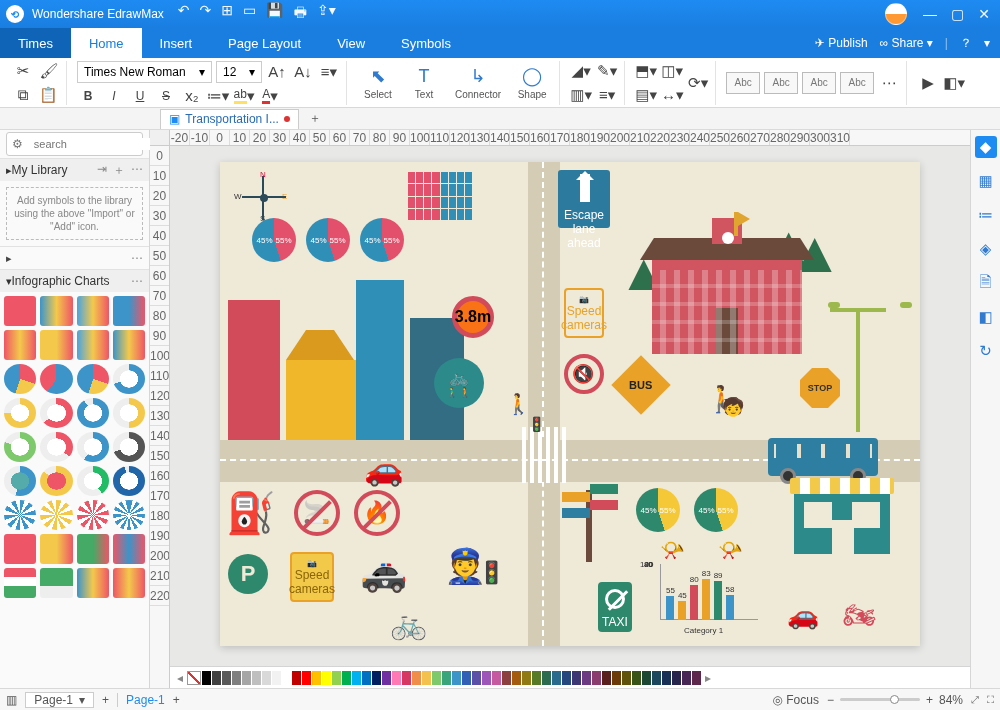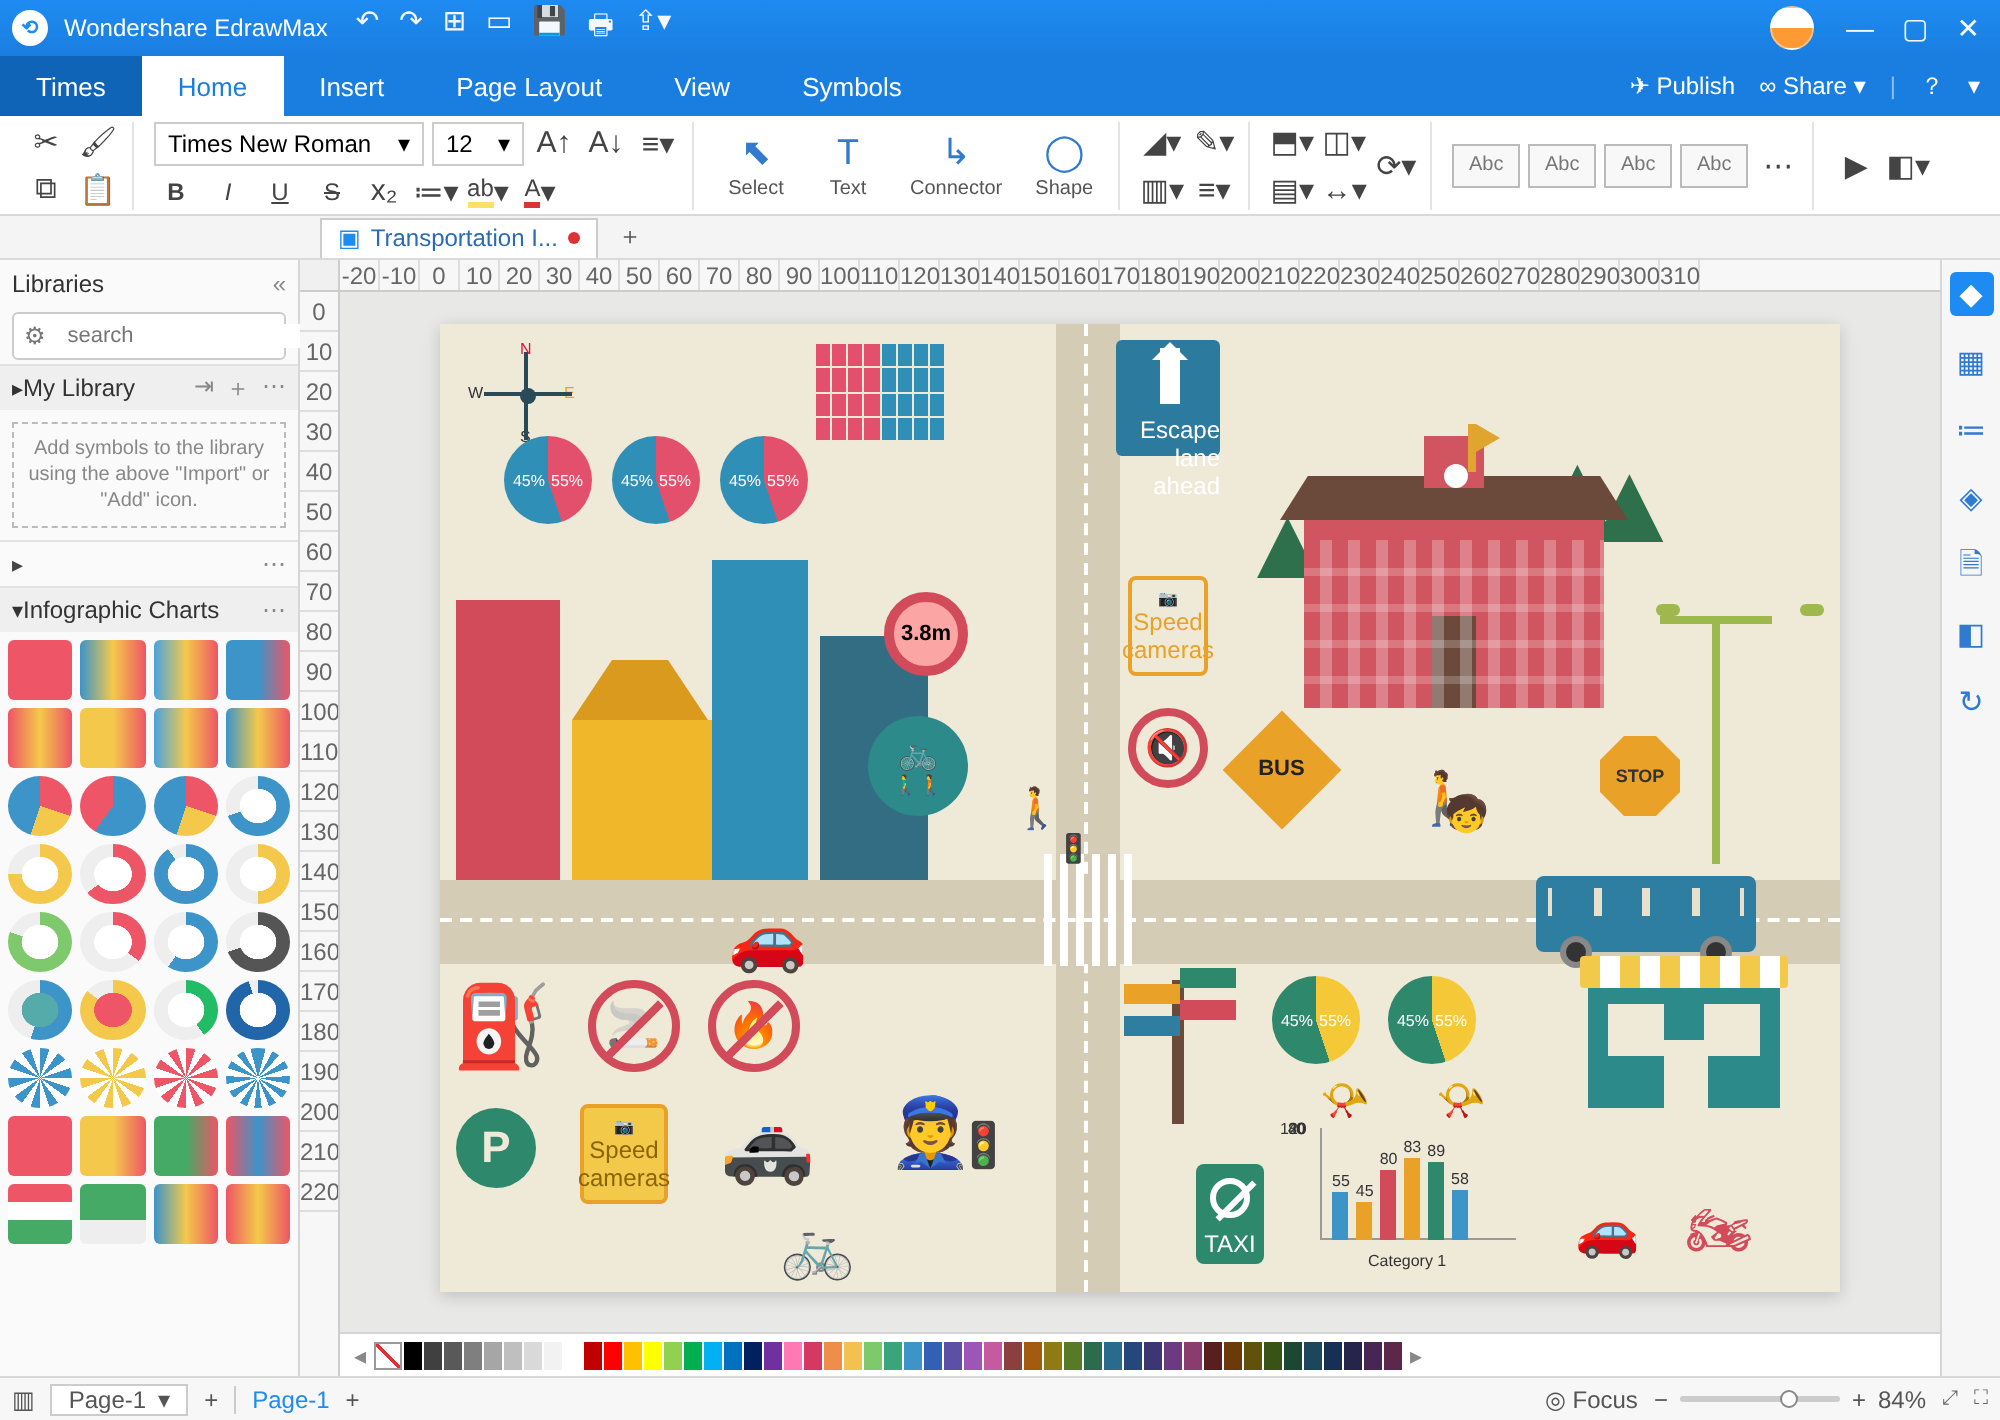--- a/index.html
+++ b/index.html
@@ -239,24 +239,20 @@
     <span style="color:#1e8bf2">▣</span>
     <span>Transportation I...</span>
     <span class="dot"></span>
   </div>
   <div class="plus">＋</div>
 </div>
 
 <div class="main">
 
   <div class="leftpanel">
-    <div class="lp-head">
-      <span>Libraries</span>
-      <span class="chev">«</span>
-    </div>
     <div class="lp-search">
       <span class="sic">⚙</span>
       <input placeholder="search" style="">
       <span class="sic">🔍</span>
     </div>
     <div class="lp-sec">
       <div class="hdr">▸ <span>My Library</span>
         <span class="tools">
             <span>⇥</span>
             <span>＋</span>
@@ -434,33 +430,33 @@
           </div>
         <div class="pie" style="left:86px;top:56px">
             <span>45%</span>
             <span>55%</span>
           </div>
         <div class="pie" style="left:140px;top:56px">
             <span>45%</span>
             <span>55%</span>
           </div>
 
-        <div style="position:absolute;left:338px;top:8px;width:52px;height:58px;background:#2c7b9e;color:#fff;text-align:right;font-size:7px;padding-top:38px;border-radius:3px"><span>Escape lane ahead</span>
+        <div style="position:absolute;left:338px;top:8px;width:52px;height:58px;background:#2c7b9e;color:#fff;text-align:center;font-size:7px;padding-top:38px;border-radius:3px"><span>Escape lane ahead</span>
           <div style="position:absolute;left:22px;top:4px;width:10px;height:28px;background:#fff"></div>
           <div style="position:absolute;left:18px;top:0;border:9px solid transparent;border-bottom-color:#fff;top:-8px"></div>
         </div>
 
         <div class="bld" style="left:8px;width:52px;height:140px;background:#d14b5a"></div>
         <div class="bld" style="left:66px;width:108px;height:80px;background:#f1b72a;bottom:206px">
           <div style="position:absolute;left:0;top:-30px;border-bottom:30px solid #d99a1e;border-left:20px solid transparent;border-right:20px solid transparent;width:68px"></div>
         </div>
         <div class="bld" style="left:136px;width:48px;height:160px;background:#2f8fb6"></div>
         <div class="bld" style="left:190px;width:54px;height:122px;background:#326d84"></div>
 
-        <div style="position:absolute;left:222px;top:134px;width:42px;height:42px;border-radius:50%;background:#fca5a5;border:5px solid #d14b5a;display:flex;align-items:center;justify-content:center;font-size:11px;font-weight:bold">3.8m</div>
+        <div style="position:absolute;left:232px;top:134px;width:42px;height:42px;border-radius:50%;background:#f97316;border:5px solid #d14b5a;display:flex;align-items:center;justify-content:center;font-size:16px;font-weight:bold">3.8m</div>
 
         <div style="position:absolute;left:214px;top:196px;width:50px;height:50px;border-radius:50%;background:#2c8a8a;display:flex;flex-direction:column;align-items:center;justify-content:center;color:#fff;font-size:16px">🚲<div style="font-size:10px">🚶‍♂️🚶</div></div>
 
         <div style="position:absolute;right:60px;top:150px;width:4px;height:120px;background:#9db84c">
           <div style="position:absolute;left:-26px;top:-4px;width:56px;height:4px;background:#9db84c"></div>
           <div style="position:absolute;left:-28px;top:-10px;width:12px;height:6px;background:#9db84c;border-radius:3px"></div>
           <div style="position:absolute;left:44px;top:-10px;width:12px;height:6px;background:#9db84c;border-radius:3px"></div>
         </div>
 
         <div style="position:absolute;left:398px;top:80px;font-size:52px;color:#2e6f4c">▲</div>

